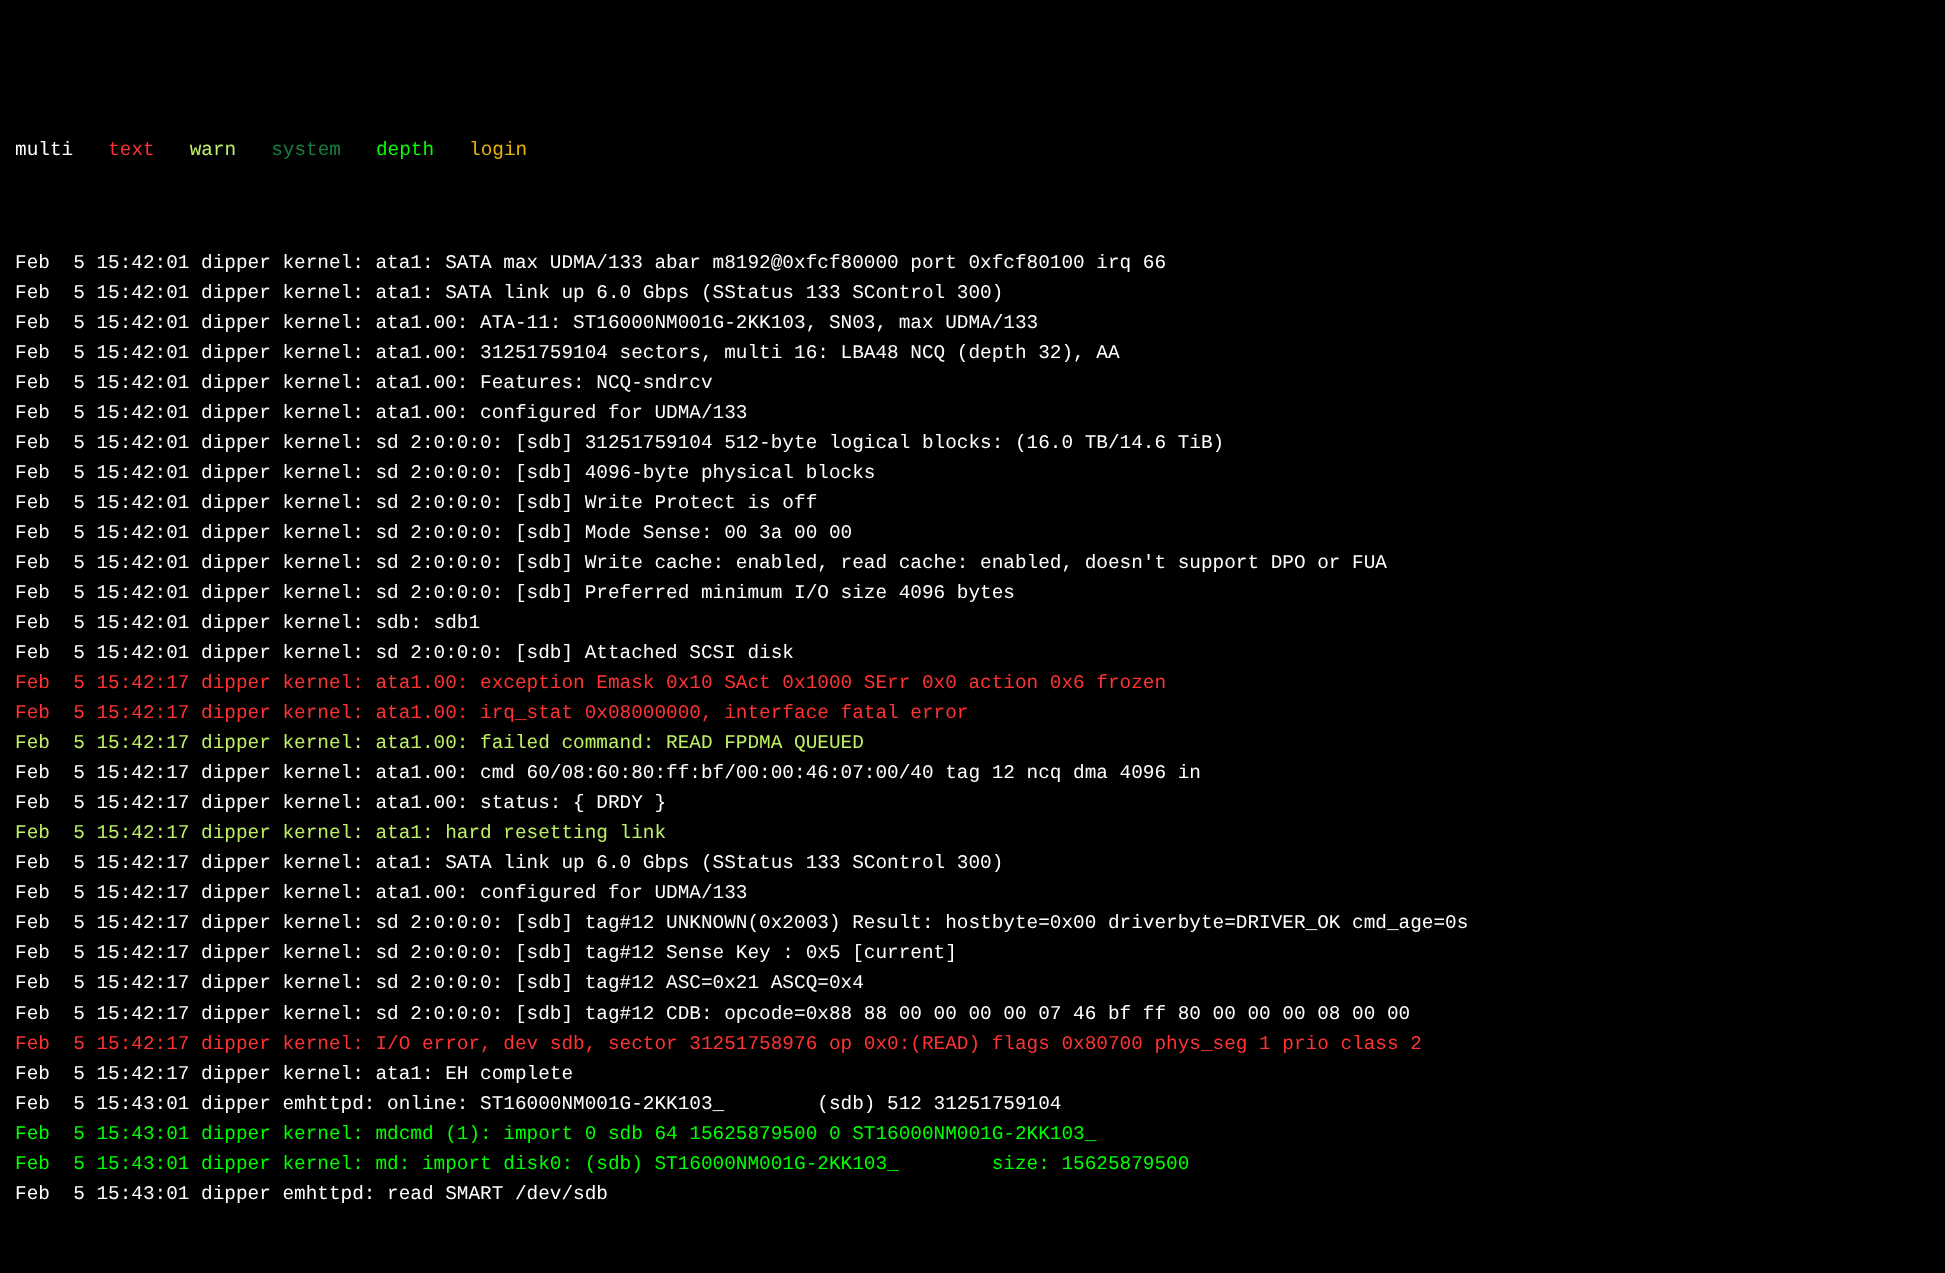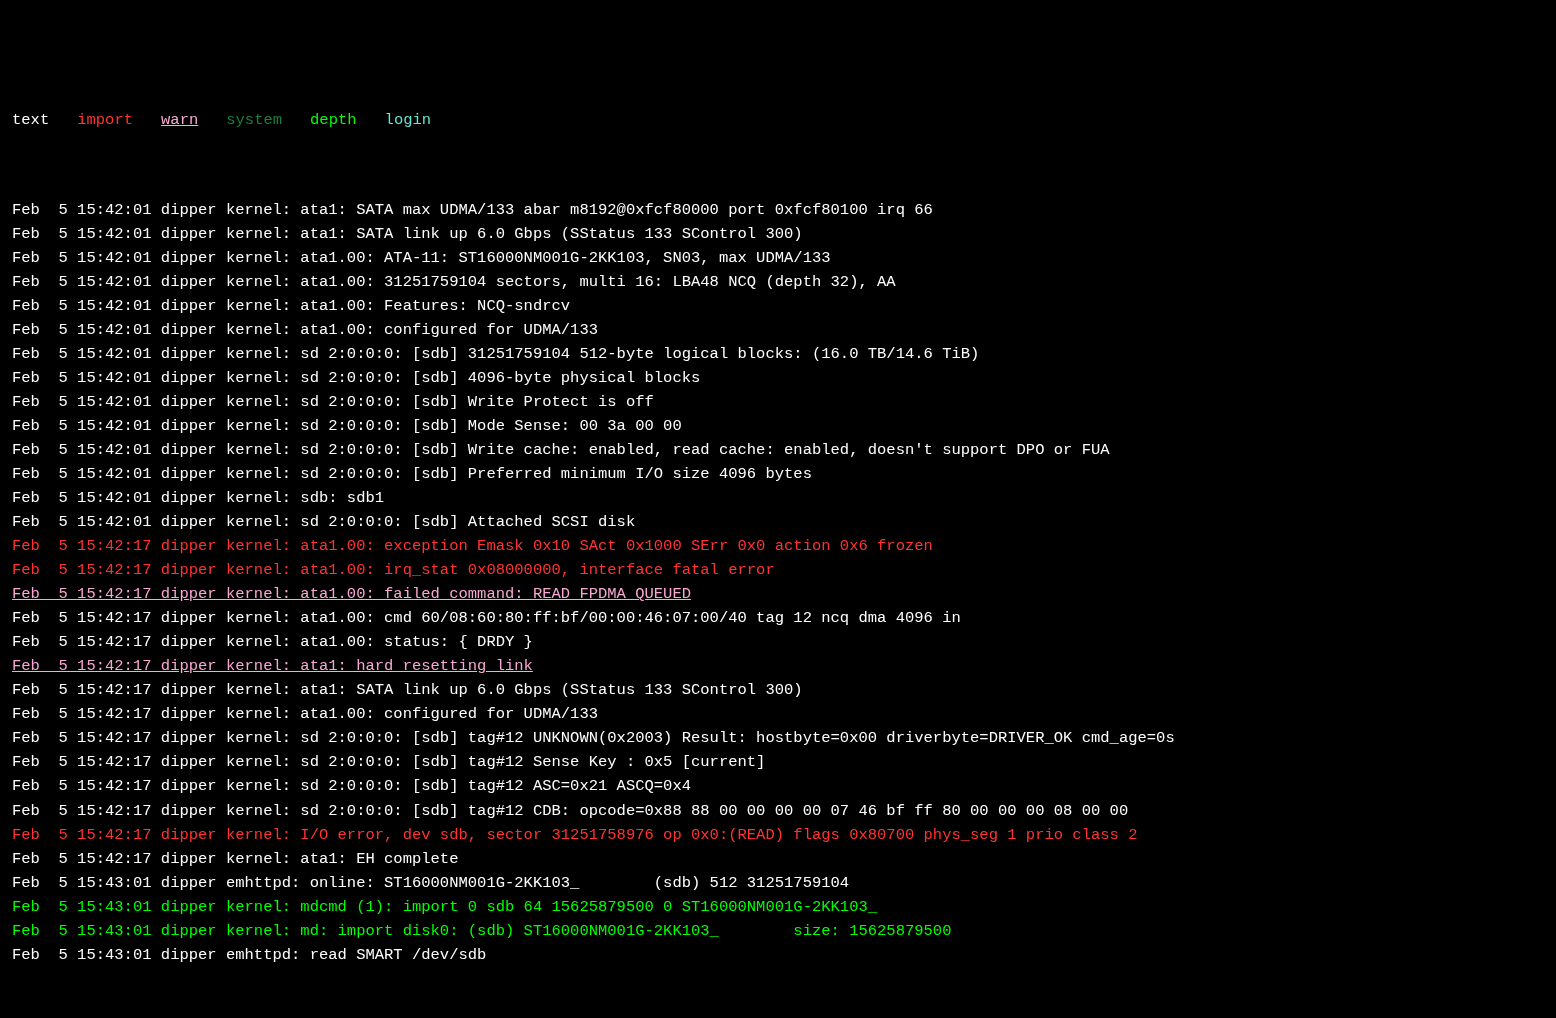--- a/index.html
+++ b/index.html
@@ -18,36 +18,36 @@
       overflow-x: auto;
     }
     .header {
       margin-bottom: 18px;
     }
     .header span {
       margin-right: 28px;
     }
     .txt-white { color: #ffffff; }
     .txt-red { color: #ff3333; }
-    .txt-yellow { color: #f9a8d4; text-decoration: underline; }
+    .txt-yellow { color: #bef264; }
     .txt-cyan { color: #15803d; }
     .txt-green { color: #00ff00; }
-    .txt-purple { color: #5eead4; margin-top: 12px; }
+    .txt-purple { color: #eab308; margin-top: 12px; }
     .log-line {
       white-space: pre;
     }
     #log-container {
       display: block;
     }
   </style>
 </head>
 <body>
 
 
 
-<div class="header"><span class="txt-white">text</span><span class="txt-red">import</span><span class="txt-yellow">warn</span><span class="txt-cyan">system</span><span class="txt-green">depth</span><span class="txt-purple">login</span></div>
+<div class="header"><span class="txt-white">multi</span><span class="txt-red">text</span><span class="txt-yellow">warn</span><span class="txt-cyan">system</span><span class="txt-green">depth</span><span class="txt-purple">login</span></div>
 
 <div id="log-container"><div class="log-line txt-white">Feb  5 15:42:01 dipper kernel: ata1: SATA max UDMA/133 abar m8192@0xfcf80000 port 0xfcf80100 irq 66</div><div class="log-line txt-white">Feb  5 15:42:01 dipper kernel: ata1: SATA link up 6.0 Gbps (SStatus 133 SControl 300)</div><div class="log-line txt-white">Feb  5 15:42:01 dipper kernel: ata1.00: ATA-11: ST16000NM001G-2KK103, SN03, max UDMA/133</div><div class="log-line txt-white">Feb  5 15:42:01 dipper kernel: ata1.00: 31251759104 sectors, multi 16: LBA48 NCQ (depth 32), AA</div><div class="log-line txt-white">Feb  5 15:42:01 dipper kernel: ata1.00: Features: NCQ-sndrcv</div><div class="log-line txt-white">Feb  5 15:42:01 dipper kernel: ata1.00: configured for UDMA/133</div><div class="log-line txt-white">Feb  5 15:42:01 dipper kernel: sd 2:0:0:0: [sdb] 31251759104 512-byte logical blocks: (16.0 TB/14.6 TiB)</div><div class="log-line txt-white">Feb  5 15:42:01 dipper kernel: sd 2:0:0:0: [sdb] 4096-byte physical blocks</div><div class="log-line txt-white">Feb  5 15:42:01 dipper kernel: sd 2:0:0:0: [sdb] Write Protect is off</div><div class="log-line txt-white">Feb  5 15:42:01 dipper kernel: sd 2:0:0:0: [sdb] Mode Sense: 00 3a 00 00</div><div class="log-line txt-white">Feb  5 15:42:01 dipper kernel: sd 2:0:0:0: [sdb] Write cache: enabled, read cache: enabled, doesn't support DPO or FUA</div><div class="log-line txt-white">Feb  5 15:42:01 dipper kernel: sd 2:0:0:0: [sdb] Preferred minimum I/O size 4096 bytes</div><div class="log-line txt-white">Feb  5 15:42:01 dipper kernel: sdb: sdb1</div><div class="log-line txt-white">Feb  5 15:42:01 dipper kernel: sd 2:0:0:0: [sdb] Attached SCSI disk</div><div class="log-line txt-red">Feb  5 15:42:17 dipper kernel: ata1.00: exception Emask 0x10 SAct 0x1000 SErr 0x0 action 0x6 frozen</div><div class="log-line txt-red">Feb  5 15:42:17 dipper kernel: ata1.00: irq_stat 0x08000000, interface fatal error</div><div class="log-line txt-yellow">Feb  5 15:42:17 dipper kernel: ata1.00: failed command: READ FPDMA QUEUED</div><div class="log-line txt-white">Feb  5 15:42:17 dipper kernel: ata1.00: cmd 60/08:60:80:ff:bf/00:00:46:07:00/40 tag 12 ncq dma 4096 in</div><div class="log-line txt-white">Feb  5 15:42:17 dipper kernel: ata1.00: status: { DRDY }</div><div class="log-line txt-yellow">Feb  5 15:42:17 dipper kernel: ata1: hard resetting link</div><div class="log-line txt-white">Feb  5 15:42:17 dipper kernel: ata1: SATA link up 6.0 Gbps (SStatus 133 SControl 300)</div><div class="log-line txt-white">Feb  5 15:42:17 dipper kernel: ata1.00: configured for UDMA/133</div><div class="log-line txt-white">Feb  5 15:42:17 dipper kernel: sd 2:0:0:0: [sdb] tag#12 UNKNOWN(0x2003) Result: hostbyte=0x00 driverbyte=DRIVER_OK cmd_age=0s</div><div class="log-line txt-white">Feb  5 15:42:17 dipper kernel: sd 2:0:0:0: [sdb] tag#12 Sense Key : 0x5 [current]</div><div class="log-line txt-white">Feb  5 15:42:17 dipper kernel: sd 2:0:0:0: [sdb] tag#12 ASC=0x21 ASCQ=0x4</div><div class="log-line txt-white">Feb  5 15:42:17 dipper kernel: sd 2:0:0:0: [sdb] tag#12 CDB: opcode=0x88 88 00 00 00 00 07 46 bf ff 80 00 00 00 08 00 00</div><div class="log-line txt-red">Feb  5 15:42:17 dipper kernel: I/O error, dev sdb, sector 31251758976 op 0x0:(READ) flags 0x80700 phys_seg 1 prio class 2</div><div class="log-line txt-white">Feb  5 15:42:17 dipper kernel: ata1: EH complete</div><div class="log-line txt-white">Feb  5 15:43:01 dipper emhttpd: online: ST16000NM001G-2KK103_        (sdb) 512 31251759104</div><div class="log-line txt-green">Feb  5 15:43:01 dipper kernel: mdcmd (1): import 0 sdb 64 15625879500 0 ST16000NM001G-2KK103_</div><div class="log-line txt-green">Feb  5 15:43:01 dipper kernel: md: import disk0: (sdb) ST16000NM001G-2KK103_        size: 15625879500</div><div class="log-line txt-white">Feb  5 15:43:01 dipper emhttpd: read SMART /dev/sdb</div></div>
 
 
 
 
 
 
 </body></html>

